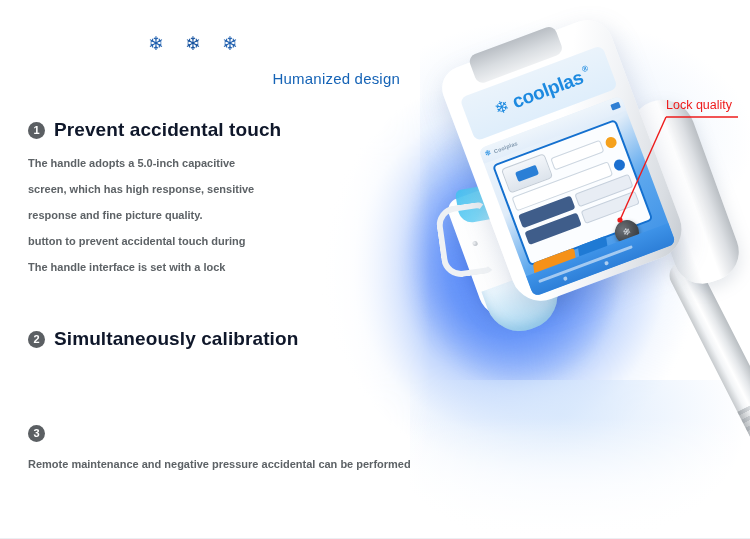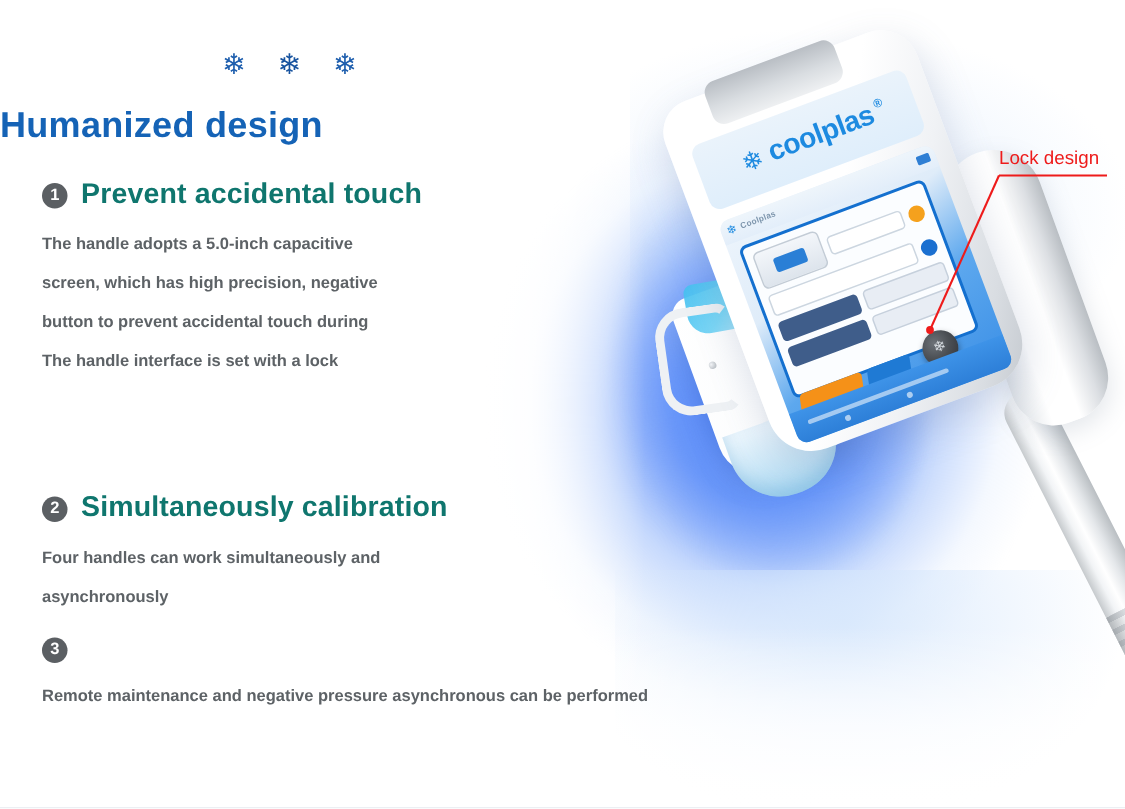--- a/index.html
+++ b/index.html
@@ -58,34 +58,34 @@
   .content{position:absolute;left:0;top:0;width:470px;height:539px;}
 
   .snowflakes{
     position:absolute;left:148px;top:34px;width:90px;
     display:flex;justify-content:space-between;align-items:center;
   }
   .snowflakes .flake{font-size:19px;line-height:19px;color:#1f5fae;}
   .snowflakes .flake:nth-child(2){color:#17539f;}
 
   .headline{
-    position:absolute;left:0;top:70px;width:400px;text-align:left;
-    font-size:24px;font-weight:bold;color:#1563b6;letter-spacing:.2px;
+    position:absolute;left:0;top:70px;width:400px;text-align:right;
+    font-size:15px;font-weight:normal;color:#1563b6;letter-spacing:.2px;
   }
 
   .section{position:absolute;left:28px;}
   .sec-head{display:flex;align-items:center;gap:9px;}
   .badge{
     width:17px;height:17px;border-radius:50%;
     background:#5b5f63;color:#fff;
     font-size:11px;font-weight:bold;line-height:17px;text-align:center;
     flex:0 0 auto;
   }
   .sec-title{
-    font-size:19px;font-weight:bold;color:#0f766e;letter-spacing:.1px;
+    font-size:19px;font-weight:bold;color:#0f172a;letter-spacing:.1px;
   }
   .sec-body{
     margin-top:9px;
     font-size:11px;font-weight:bold;color:#5d6266;
     line-height:26px;max-width:400px;
   }
   .sec-body .ln{display:block;white-space:nowrap;}
   #sec-1{top:119px;}
   #sec-2{top:328px;}
   #sec-3{top:425px;}
@@ -284,43 +284,40 @@
 
     <div class="headline">Humanized design</div>
 
     <div class="section" id="sec-1">
       <div class="sec-head">
         <span class="badge">1</span>
         <span class="sec-title">Prevent accidental touch</span>
       </div>
       <div class="sec-body">
         <span class="ln">The handle adopts a 5.0-inch capacitive</span>
-        <span class="ln">screen, which has high precision, negative</span>
+        <span class="ln">screen, which has high response, sensitive</span>
+        <span class="ln">response and fine picture quality.</span>
         <span class="ln">button to prevent accidental touch during</span>
         <span class="ln">The handle interface is set with a lock</span>
       </div>
     </div>
 
     <div class="section" id="sec-2">
       <div class="sec-head">
         <span class="badge">2</span>
         <span class="sec-title">Simultaneously calibration</span>
       </div>
-      <div class="sec-body">
-        <span class="ln">Four handles can work simultaneously and</span>
-        <span class="ln">asynchronously</span>
-      </div>
     </div>
 
     <div class="section" id="sec-3">
       <div class="sec-head">
         <span class="badge">3</span>
       </div>
       <div class="sec-body">
-        <span class="ln">Remote maintenance and negative pressure asynchronous can be performed</span>
+        <span class="ln">Remote maintenance and negative pressure accidental can be performed</span>
       </div>
     </div>
   </div>
 
   <div class="device">
 
     <div class="cable">
       <div class="tube"></div>
       <div class="ribs"></div>
       <div class="rib-shade"></div>
@@ -393,16 +390,16 @@
         </div>
       </div>
     </div>
 
     <div class="callout">
       <svg width="110" height="130" viewBox="0 0 110 130">
         <line x1="18" y1="19" x2="90" y2="19" stroke="#ee1b1b" stroke-width="1.4"></line>
         <path d="M18,19 L-28,122" stroke="#ee1b1b" stroke-width="1.4" fill="none"></path>
         <circle cx="-28" cy="122" r="2.6" fill="#ee1b1b"></circle>
       </svg>
-      <div class="callout-label">Lock design</div>
+      <div class="callout-label">Lock quality</div>
     </div>
   </div>
 </div>
 
 </body></html>

